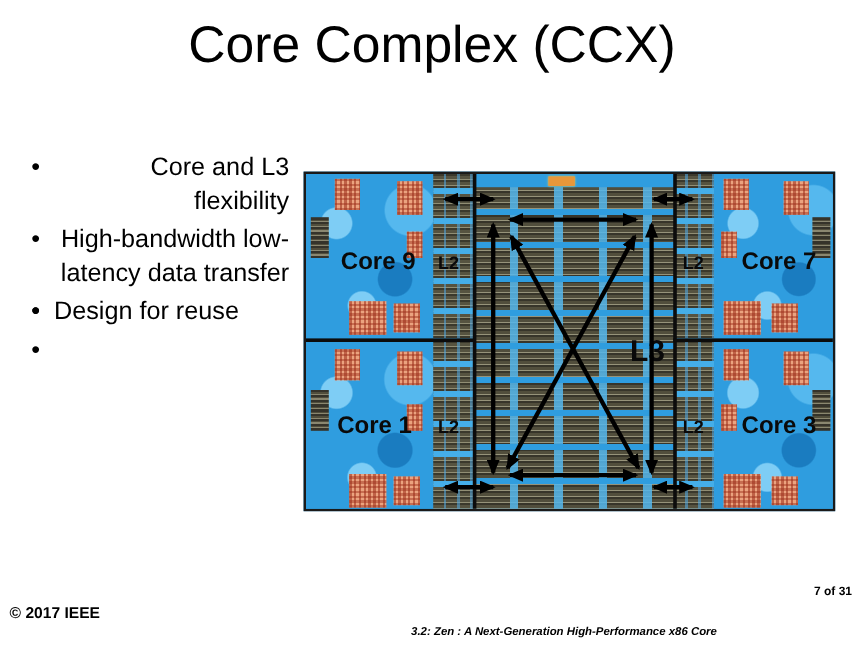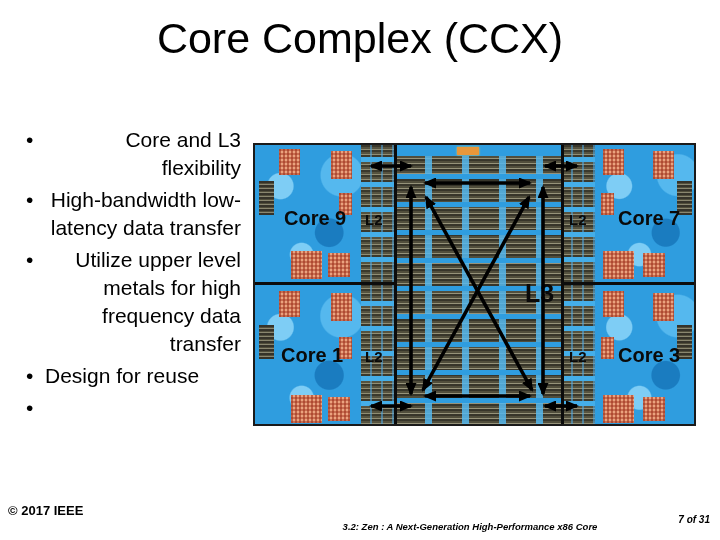--- a/index.html
+++ b/index.html
@@ -70,31 +70,31 @@
   .hline.l{left:0;width:140px;} .hline.r{left:306px;width:135px;}
   .dlabel{position:absolute;font-weight:700;color:#0a0a0a;white-space:nowrap;}
   .core-lbl{font-size:20px;}
   .l2-lbl{font-size:15px;}
   .l3-lbl{font-size:25px;}
   .arrows{position:absolute;left:0;top:0;width:439px;height:279px;}
   
   .foot-left{position:absolute;left:8px;top:505px;font-size:13px;font-weight:700;line-height:11px;}
   .foot-center{position:absolute;left:470px;top:521px;transform:translateX(-50%);
     font-size:9.5px;font-weight:700;font-style:italic;white-space:nowrap;}
-  .foot-right{position:absolute;right:10px;top:514px;font-size:10px;font-weight:700;font-style:italic;}
+  .foot-right{position:absolute;right:10px;top:488px;font-size:10px;font-weight:700;}
 </style>
 </head>
 <body>
 
 <div class="title">Core Complex (CCX)</div>
 
 <ul class="bullets">
   <li><span class="dot">•</span><span class="btxt">Core and L3 flexibility</span></li>
   <li><span class="dot">•</span><span class="btxt">High-bandwidth low-latency data transfer</span></li>
-  <li><span class="dot">•</span><span class="btxt">Utilize upper level metals for high frequency data transfer</span></li>
+  <li><span class="dot">•</span></li>
   <li><span class="dot">•</span><span class="btxt">Design for reuse</span></li>
   <li><span class="dot">•</span></li>
 </ul>
 
 <div class="die">
 
   <div class="q tl">
     <div class="clu" style="left:24px;top:4px;width:21px;height:26px"></div>
     <div class="clu" style="left:76px;top:6px;width:21px;height:28px"></div>
     <div class="clu d" style="left:4px;top:36px;width:15px;height:34px"></div>

